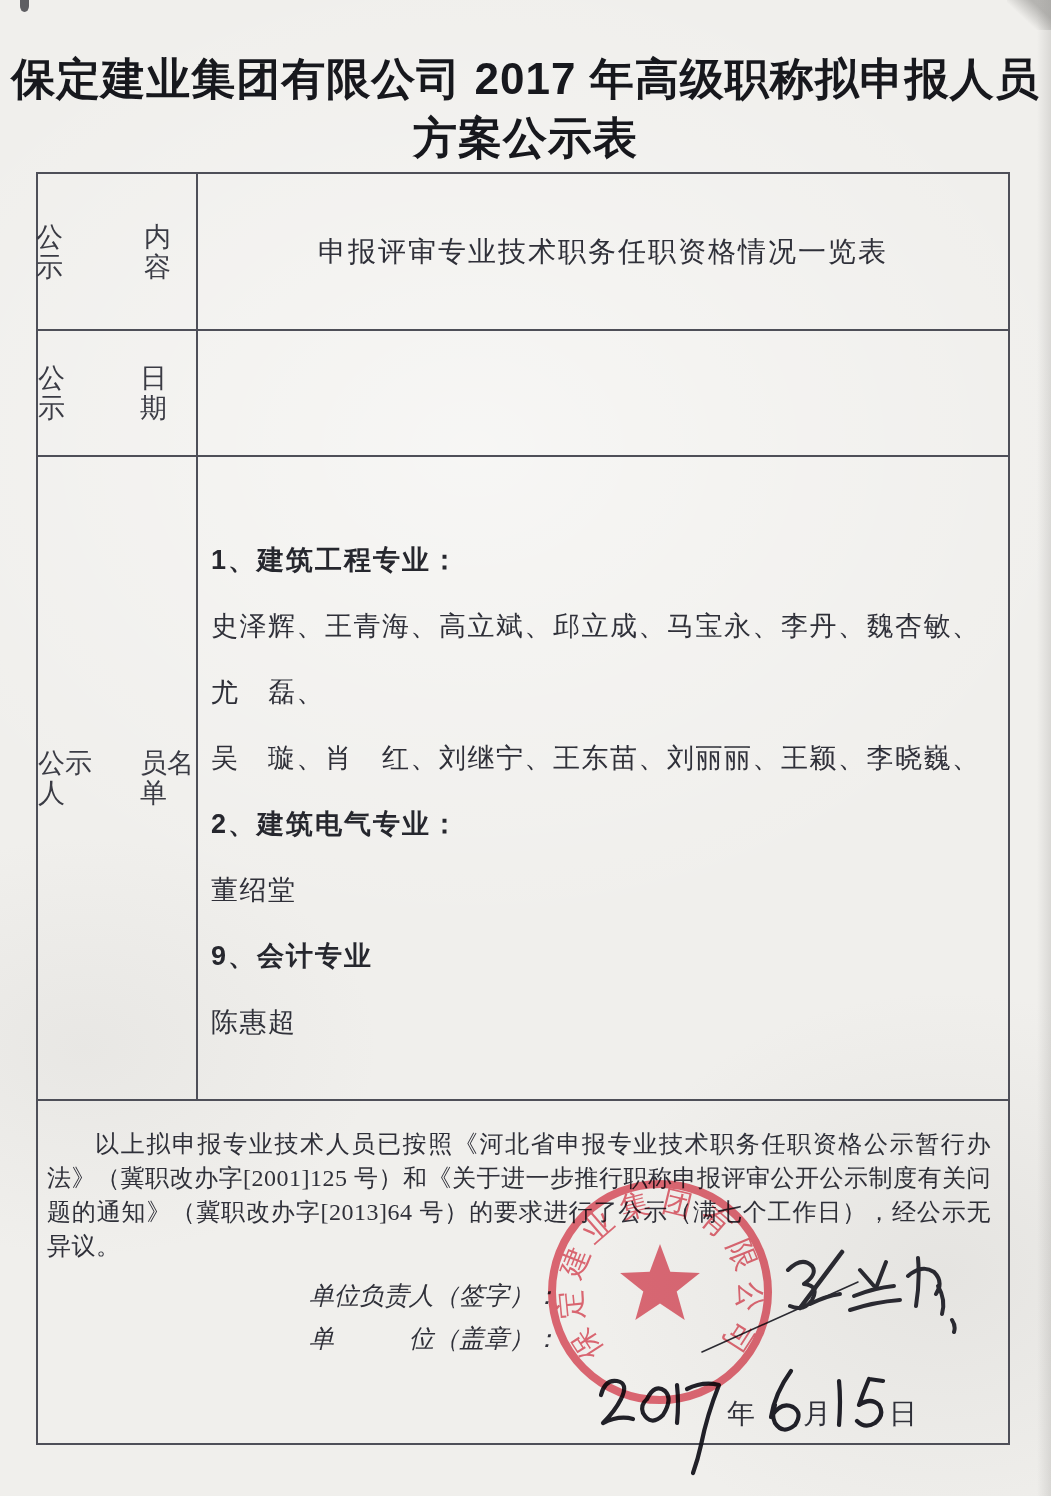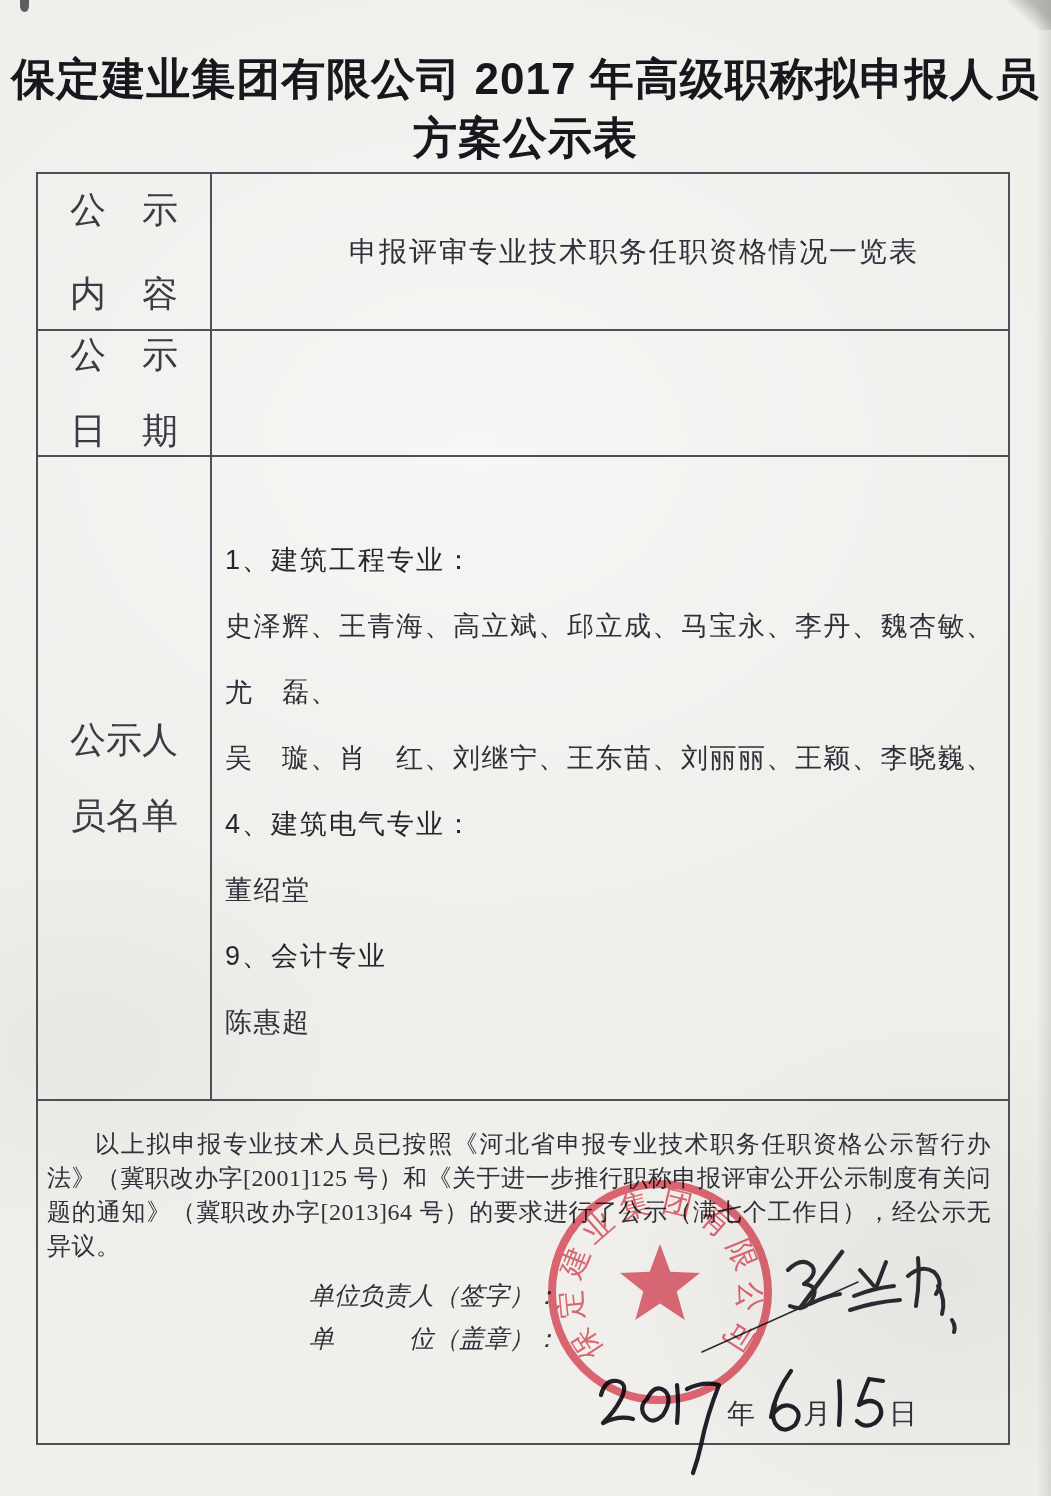--- a/index.html
+++ b/index.html
@@ -28,37 +28,37 @@
   }
 
   .sheet {
     position:absolute; left:36px; top:172px; width:974px; height:1273px;
     border:2px solid #4e4f58; display:flex; flex-direction:column;
   }
   .row { display:flex; border-bottom:2px solid #4e4f58; }
   .row:last-child { border-bottom:none; flex:1; }
   .r1 { height:157px; } .r2 { height:126px; } .r3 { height:644px; }
   .label-cell {
-    width:174px; border-right:2px solid #4e4f58; flex:none;
-    display:flex; flex-direction:column; justify-content:center; align-items:center;
-    font-size:36px; color:#3a3b44;
+    width:160px; border-right:2px solid #4e4f58; flex:none;
+    display:flex; flex-direction:row; justify-content:center; align-items:center;
+    font-size:27px; color:#3a3b44;
   }
   .label-cell .l { line-height:30px; }
   .g50 { gap:54px; } .g44 { gap:46px; }
   .content-cell { flex:1; position:relative; }
 
   .center-text {
     width:100%; height:100%; display:flex; align-items:center; justify-content:center;
-    font-size:28px; letter-spacing:2px; color:#2f3039; padding:0 4px; text-align:right;margin-left:24px;
+    font-size:28px; letter-spacing:2px; color:#2f3039; padding:0 4px; text-align:right;
   }
   .r2 .center-text { letter-spacing:1px; }
 
   .names { padding:70px 10px 0 13px; }
   .names .ln { height:66px; display:flex; align-items:center; font-size:27px; letter-spacing:1.5px; color:#2f3039; }
-  .names .hd { font-family:"Liberation Sans","DejaVu Sans",sans-serif; font-weight:400; letter-spacing:2px; color:#26272e; }
+  .names .hd { font-family:"Liberation Sans","DejaVu Sans",sans-serif; font-weight:700; letter-spacing:2px; color:#26272e; }
 
   .concl { padding:26px 17px 0 9px; }
   .concl p { font-size:24px; line-height:34px; text-indent:2em; text-align:justify; letter-spacing:.5px; color:#2f3039; }
   .signs { margin-top:18px; padding-left:262px; font-size:25px; color:#2f3039;font-style:italic; }
   .signs .sline { line-height:30px; }
   .signs .sline + .sline { margin-top:13px; }
 
   .seal { position:absolute; left:530px; top:1162px; mix-blend-mode:multiply; opacity:.88; pointer-events:none; }
   .sig  { position:absolute; left:690px; top:1242px; pointer-events:none; }
   .hdate{ position:absolute; left:585px; top:1355px; pointer-events:none; }
@@ -96,21 +96,21 @@
       <div class="label-cell g44">
         <span class="l">公示人</span>
         <span class="l">员名单</span>
       </div>
       <div class="content-cell">
         <div class="names">
           <div class="ln hd">1、建筑工程专业：</div>
           <div class="ln">史泽辉、王青海、高立斌、邱立成、马宝永、李丹、魏杏敏、</div>
           <div class="ln">尤　磊、</div>
           <div class="ln">吴　璇、肖　红、刘继宁、王东苗、刘丽丽、王颖、李晓巍、</div>
-          <div class="ln hd">4、建筑电气专业：</div>
+          <div class="ln hd">2、建筑电气专业：</div>
           <div class="ln">董绍堂</div>
           <div class="ln hd">9、会计专业</div>
           <div class="ln">陈惠超</div>
         </div>
       </div>
     </div>
 
     <div class="row r4">
       <div class="content-cell">
         <div class="concl">

